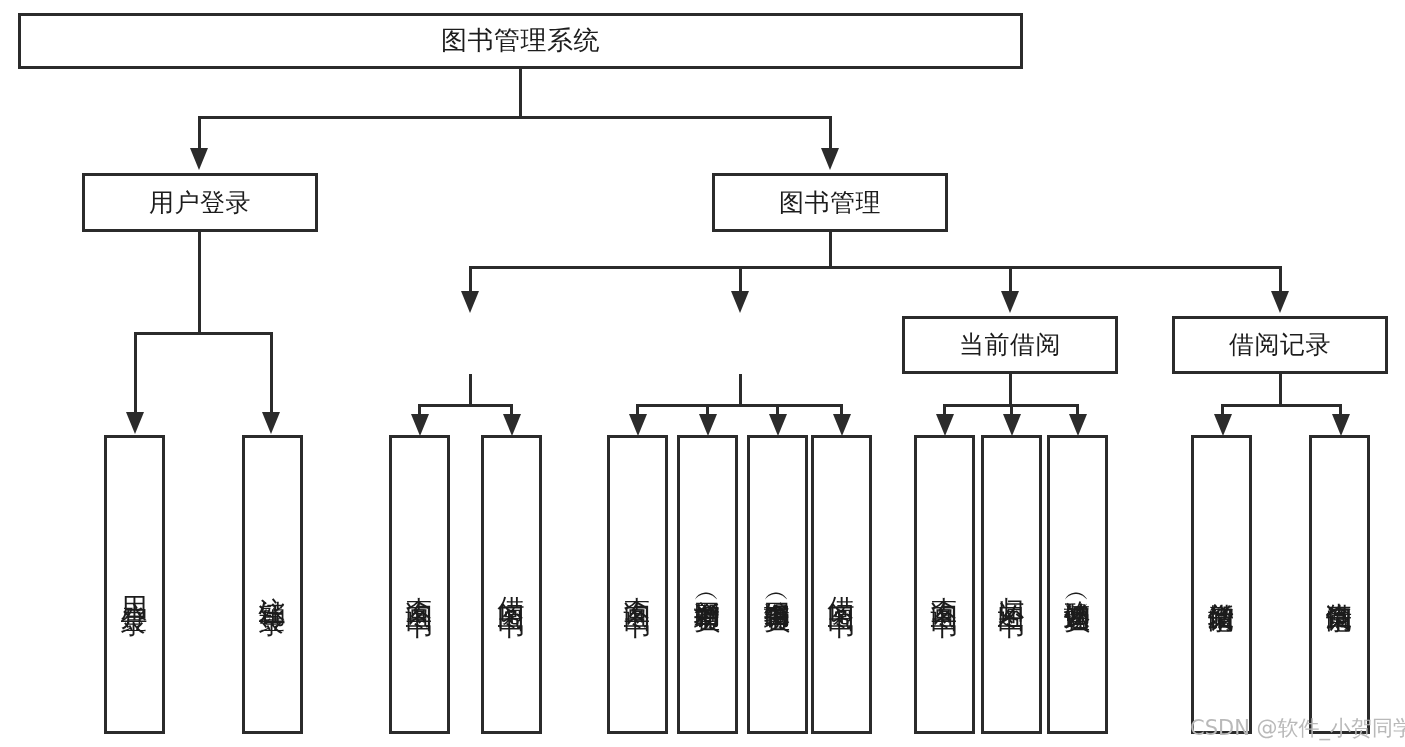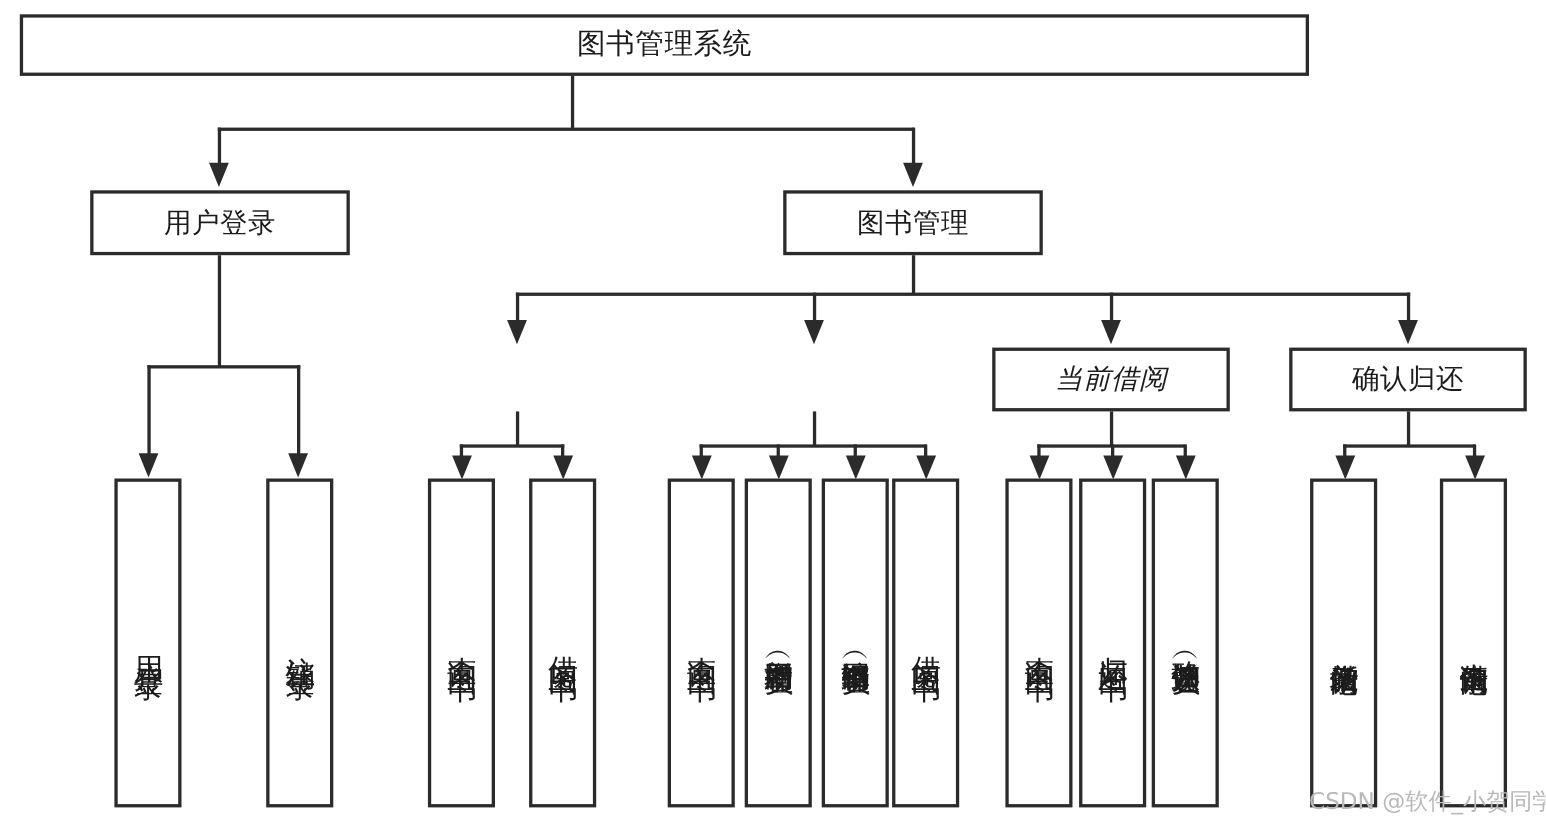--- a/index.html
+++ b/index.html
@@ -80,21 +80,21 @@
     white-space: nowrap;
     user-select: none;
     font-family: "DejaVu Sans", "Liberation Sans", sans-serif;
   }
 </style>
 </head>
 <body>
 
 <div id="canvas">
 
-  <div class="node h root" style="left:18px; top:13px; width:1172px; height:56px;">
+  <div class="node h root" style="left:18px; top:13px; width:1005px; height:56px;">
     <span class="label">图书管理系统</span>
   </div>
 
   <div class="conn vline" style="left:519px; top:69px; height:49px;"></div>
 
   <div class="conn hline" style="left:198px; top:116px; width:633px;"></div>
 
   <div class="conn vline" style="left:198px; top:116px; height:33px;"></div>
   <div class="arrow" style="left:190px; top:148px;"></div>
   <div class="conn vline" style="left:829px; top:116px; height:33px;"></div>
@@ -118,25 +118,25 @@
   <div class="conn hline" style="left:469px; top:266px; width:813px;"></div>
   <div class="conn vline" style="left:469px; top:266px; height:26px;"></div>
   <div class="arrow" style="left:461px; top:291px;"></div>
   <div class="conn vline" style="left:739px; top:266px; height:26px;"></div>
   <div class="arrow" style="left:731px; top:291px;"></div>
   <div class="conn vline" style="left:1009px; top:266px; height:26px;"></div>
   <div class="arrow" style="left:1001px; top:291px;"></div>
   <div class="conn vline" style="left:1279px; top:266px; height:26px;"></div>
   <div class="arrow" style="left:1271px; top:291px;"></div>
 
-  <div class="node h" style="left:902px; top:316px; width:216px; height:58px;font-style:italic;">
+  <div class="node h" style="left:902px; top:316px; width:216px; height:58px;">
     <span class="label">当前借阅</span>
   </div>
   <div class="node h" style="left:1172px; top:316px; width:216px; height:58px;">
-    <span class="label">确认归还</span>
+    <span class="label">借阅记录</span>
   </div>
 
   <div class="conn vline" style="left:469px; top:374px; height:32px;"></div>
   <div class="conn hline" style="left:418px; top:404px; width:95px;"></div>
   <div class="conn vline" style="left:418px; top:404px; height:14px;"></div>
   <div class="arrow" style="left:411px; top:414px;"></div>
   <div class="conn vline" style="left:510px; top:404px; height:14px;"></div>
   <div class="arrow" style="left:503px; top:414px;"></div>
 
   <div class="conn vline" style="left:739px; top:374px; height:32px;"></div>

